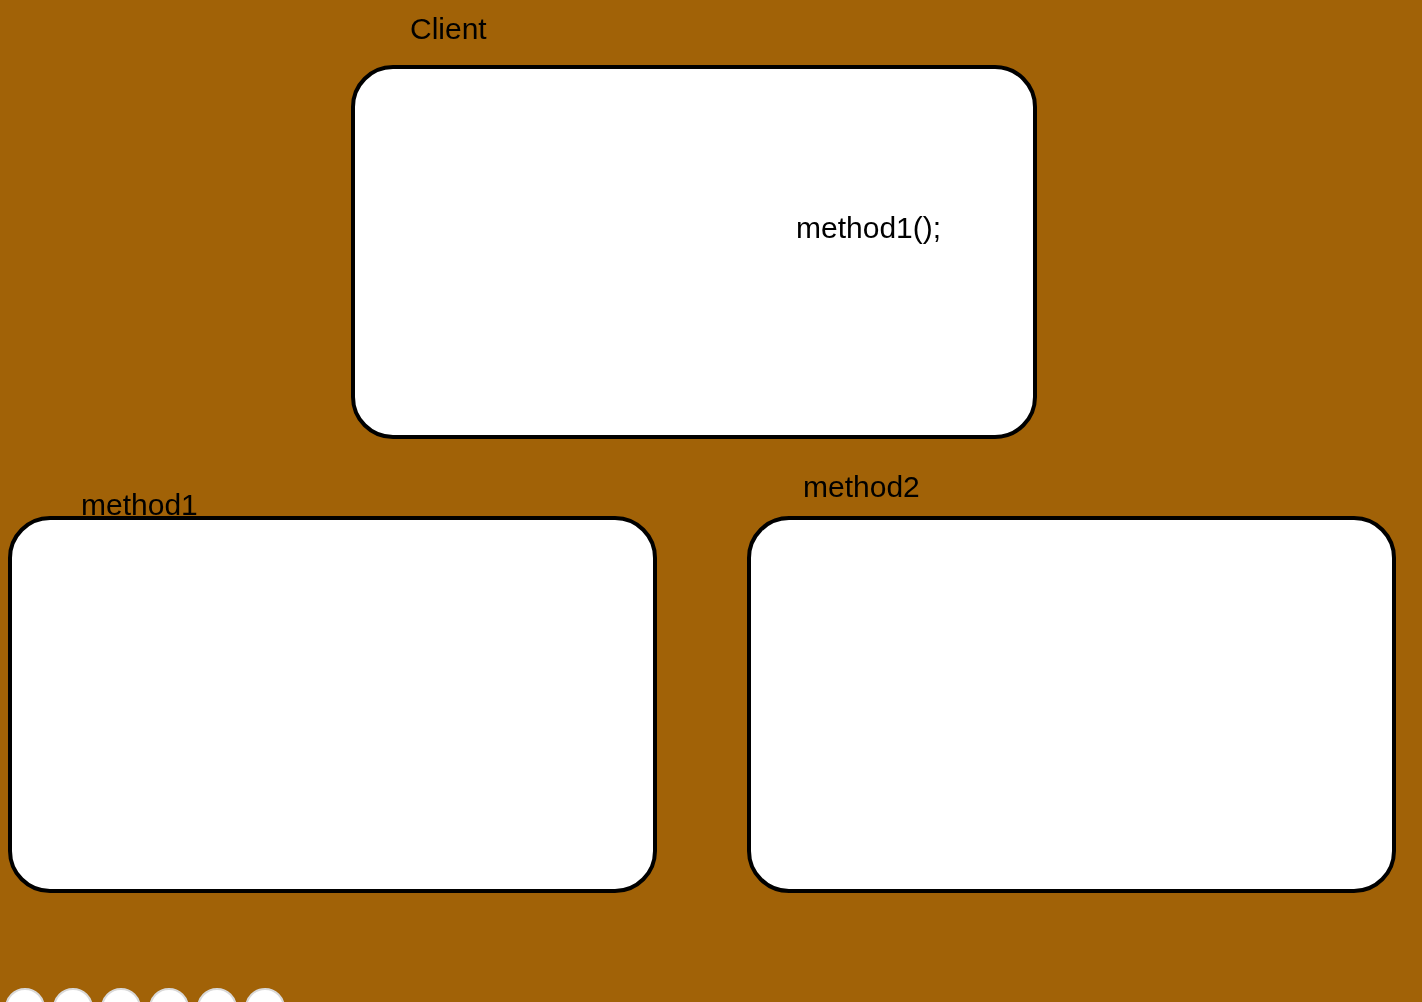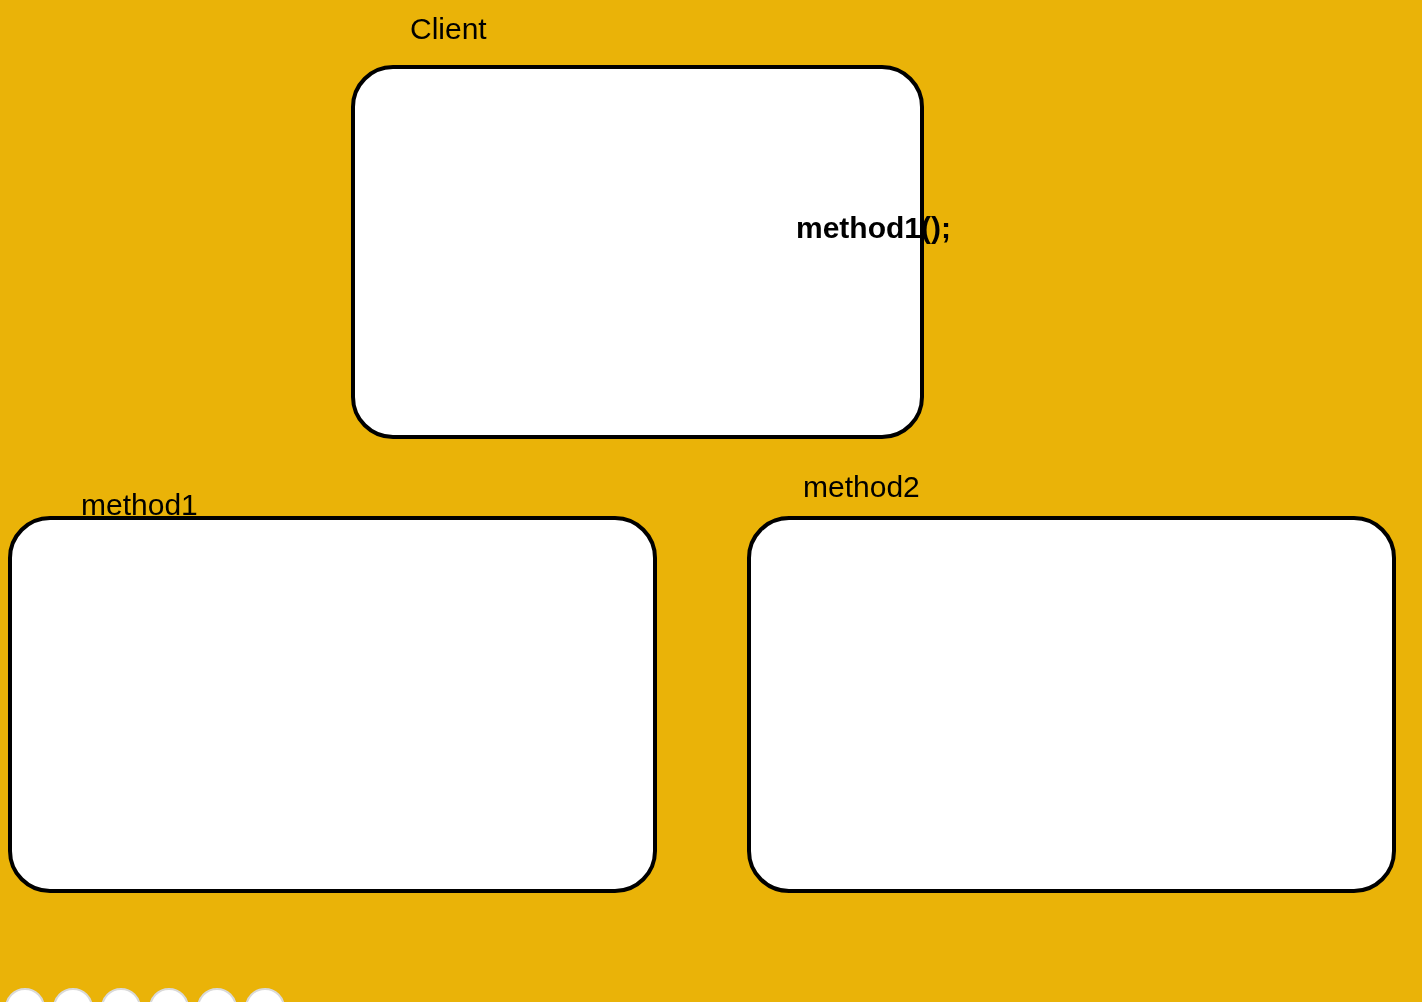--- a/index.html
+++ b/index.html
@@ -10,39 +10,38 @@
   }
   body {
     font-family: "Liberation Sans", sans-serif;
     color: #000000;
   }
 
   #canvas {
     position: relative;
     width: 1422px;
     height: 1002px;
-    background: #eab308;
+    background: #a16207;
     overflow: hidden;
   }
 
   
   .box {
     position: absolute;
     box-sizing: border-box;
     background: #ffffff;
     border: 4px solid #000000;
     border-radius: 42px;
   }
 
   .box-client {
     left: 351px;
     top: 65px;
-    width: 573px;
+    width: 686px;
     height: 374px;
-    font-weight: bold;
   }
 
   .box-method1 {
     left: 8px;
     top: 516px;
     width: 649px;
     height: 377px;
   }
 
   .box-method2 {

